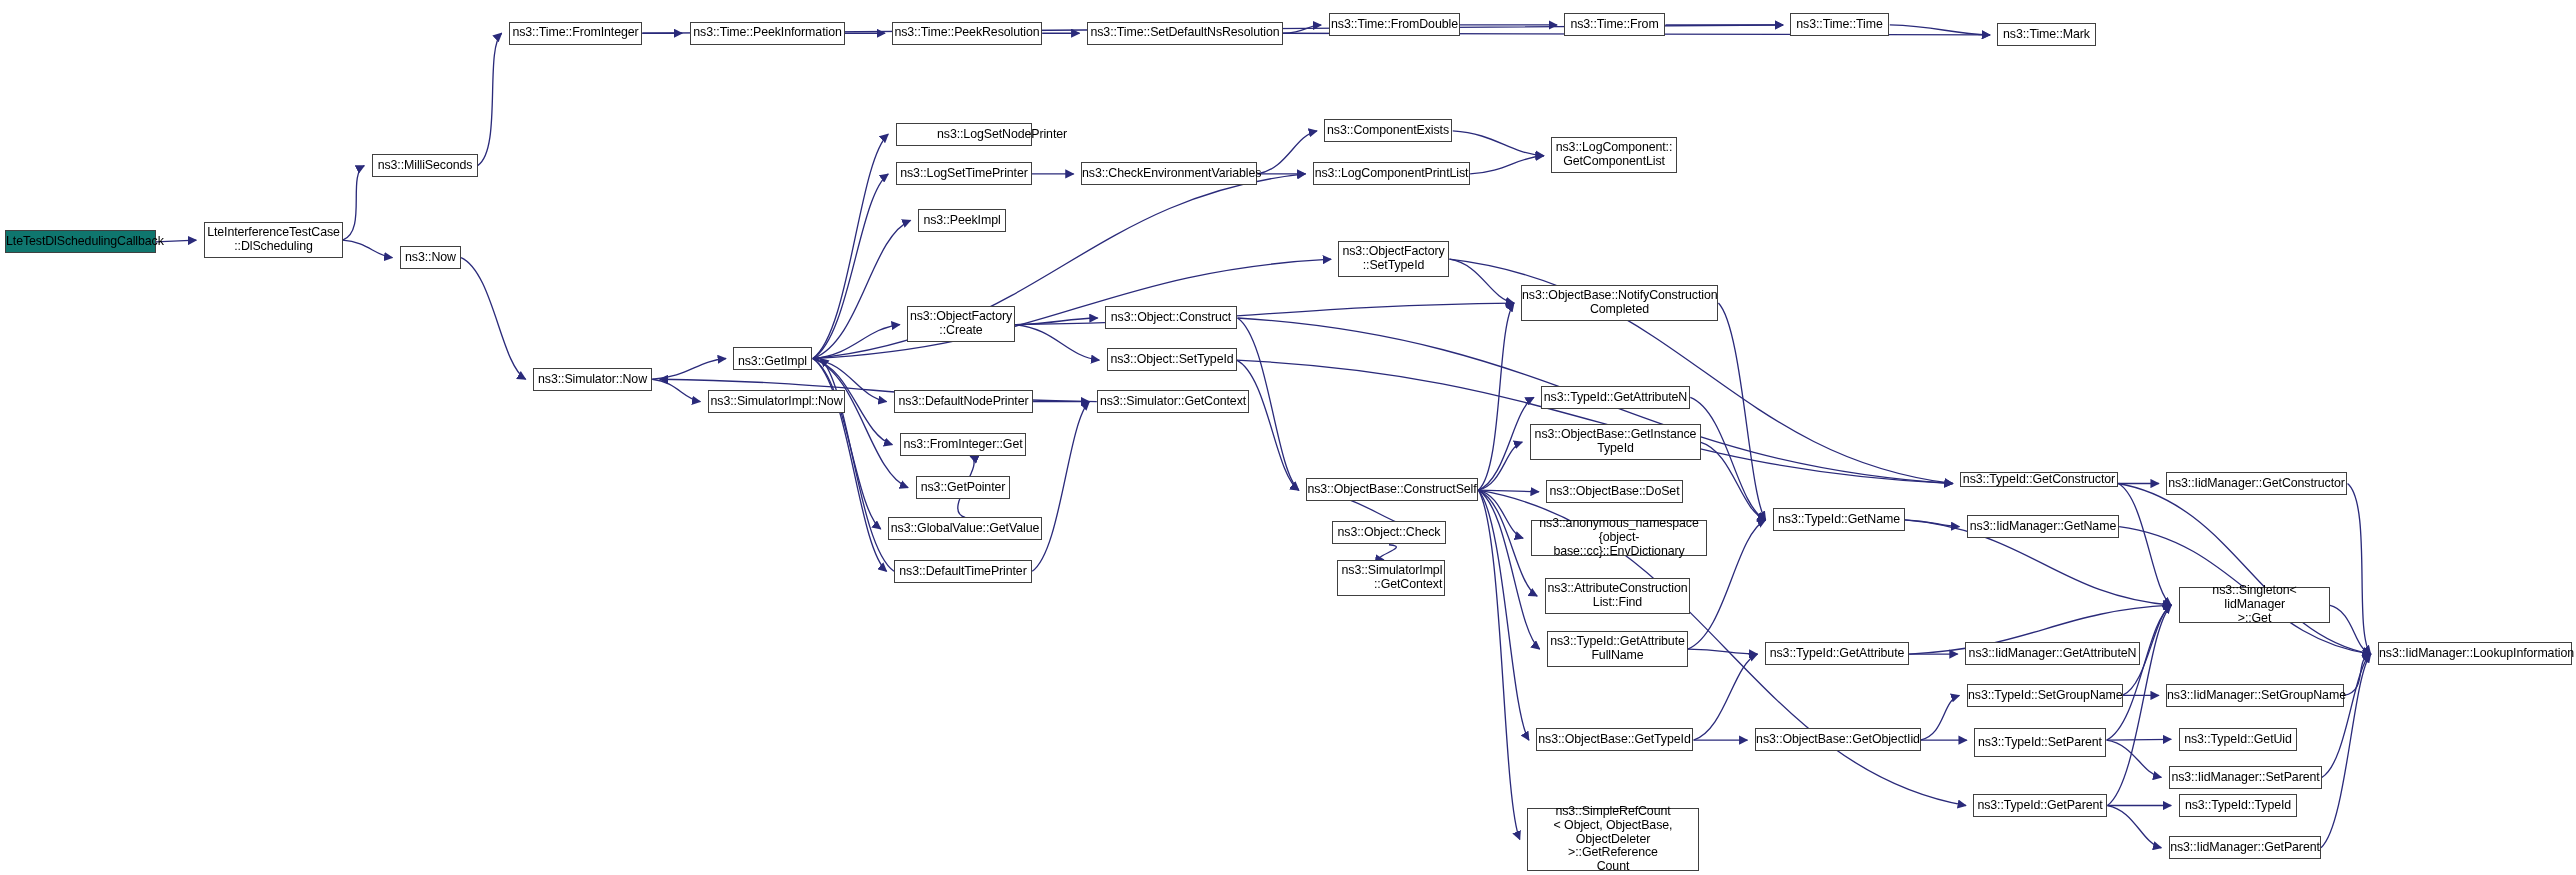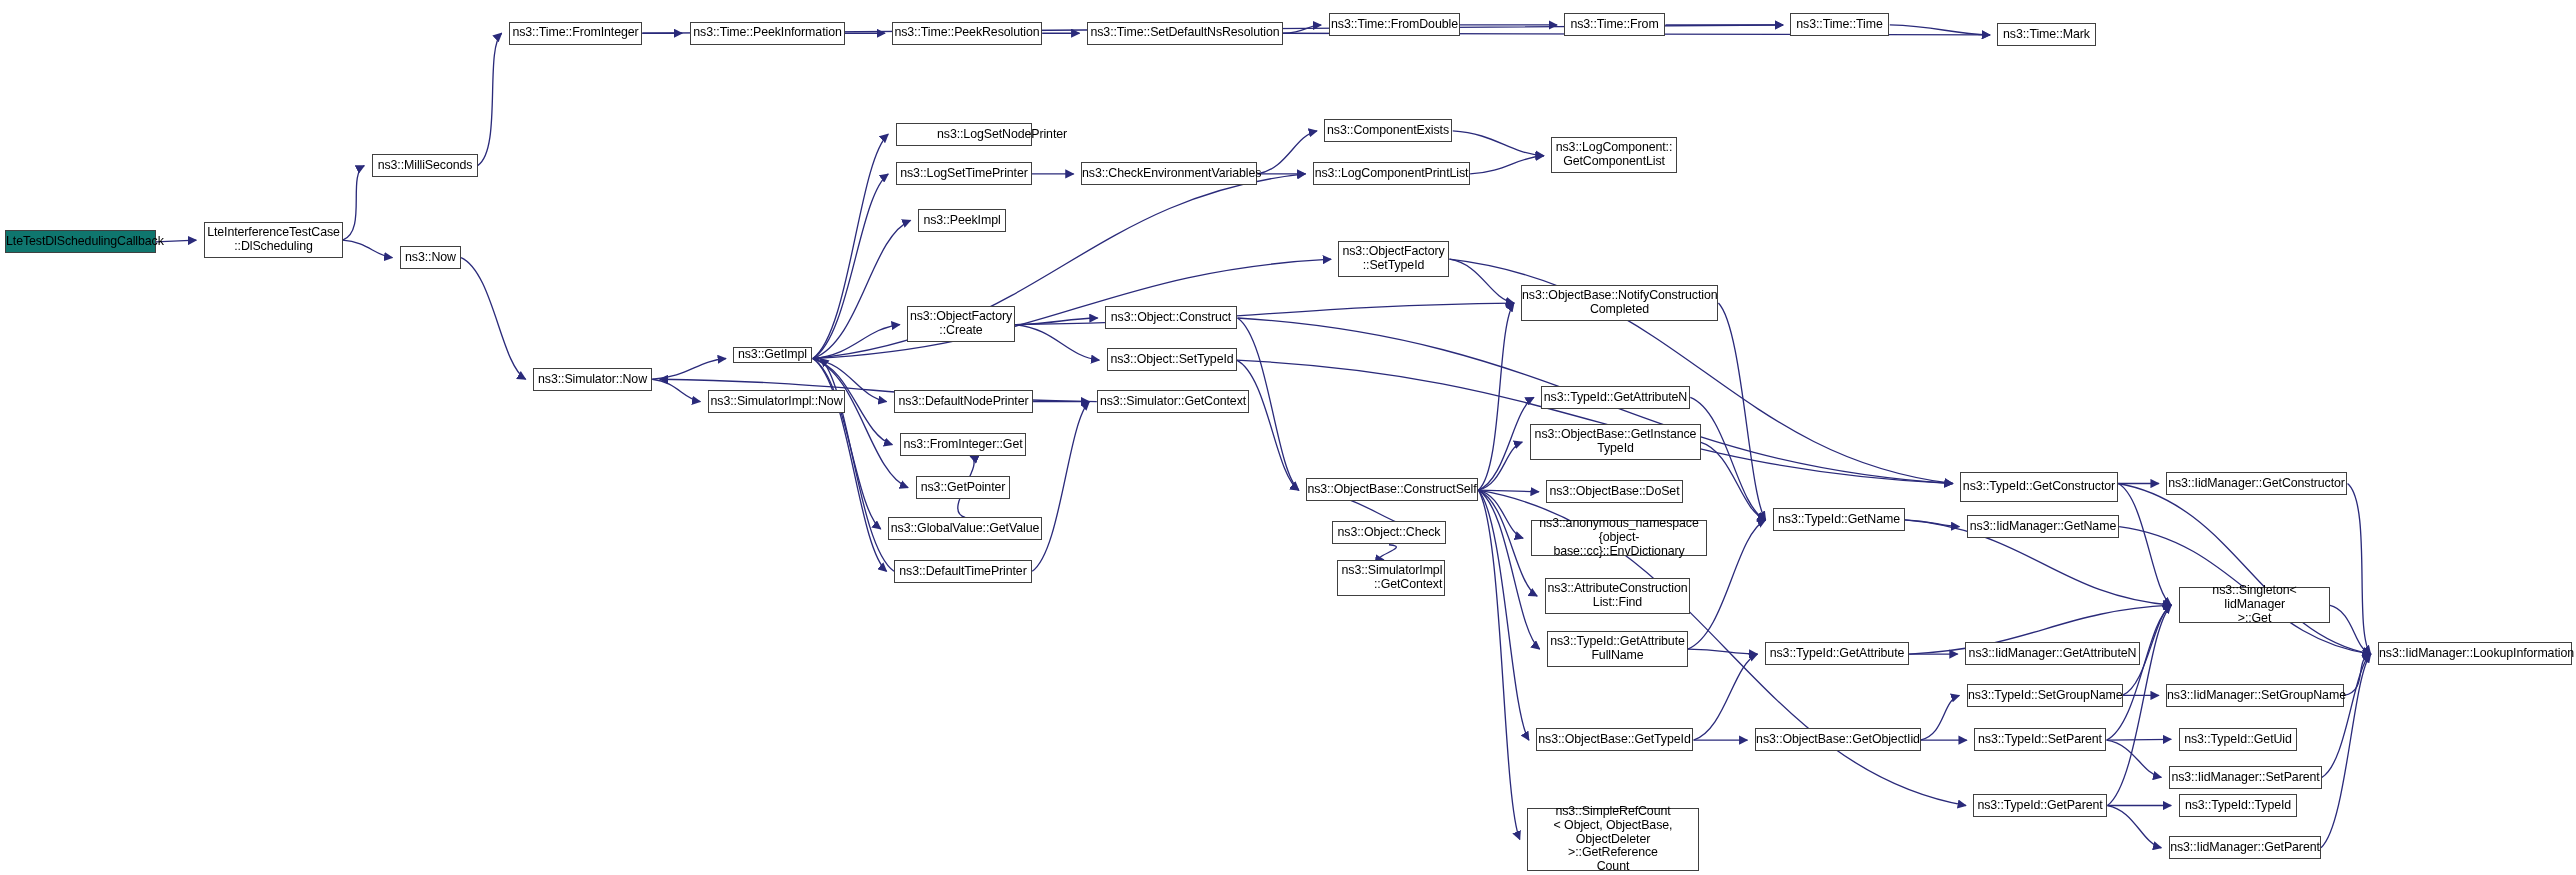--- a/index.html
+++ b/index.html
@@ -158,21 +158,21 @@
       <div class="node" style="left: 400px; top: 246px; width: 61px; height: 23px;"><span class="node-label">ns3::Now</span></div>
       <div class="node" style="left: 509px; top: 21.5px; width: 133px; height: 23px;"><span class="node-label">ns3::Time::FromInteger</span></div>
       <div class="node" style="left: 690px; top: 21.5px; width: 155px; height: 23px;"><span class="node-label">ns3::Time::PeekInformation</span></div>
       <div class="node" style="left: 892px; top: 21.5px; width: 150px; height: 23px;"><span class="node-label">ns3::Time::PeekResolution</span></div>
       <div class="node" style="left: 1087px; top: 21.5px; width: 196px; height: 23px;"><span class="node-label">ns3::Time::SetDefaultNsResolution</span></div>
       <div class="node" style="left: 1329px; top: 13.2px; width: 131px; height: 23px;"><span class="node-label">ns3::Time::FromDouble</span></div>
       <div class="node" style="left: 1564px; top: 13.2px; width: 101px; height: 23px; justify-content: center;"><span class="node-label">ns3::Time::From</span></div>
       <div class="node" style="left: 1790px; top: 13.2px; width: 99px; height: 23px;"><span class="node-label">ns3::Time::Time</span></div>
       <div class="node" style="left: 1997px; top: 23px; width: 99px; height: 23px;"><span class="node-label">ns3::Time::Mark</span></div>
       <div class="node" style="left: 533px; top: 368px; width: 119px; height: 23px;"><span class="node-label">ns3::Simulator::Now</span></div>
-      <div class="node" style="left: 733px; top: 347px; width: 79px; height: 16px;"><span class="node-label">ns3::GetImpl</span></div>
+      <div class="node" style="left: 733px; top: 347px; width: 79px; height: 23px; align-items: flex-end;"><span class="node-label">ns3::GetImpl</span></div>
       <div class="node" style="left: 708px; top: 390px; width: 137px; height: 23px;"><span class="node-label">ns3::SimulatorImpl::Now</span></div>
       <div class="node" style="left: 896px; top: 123px; width: 136px; height: 23px; padding-left: 40px;"><span class="node-label">ns3::LogSetNodePrinter</span></div>
       <div class="node" style="left: 896px; top: 162px; width: 136px; height: 23px;"><span class="node-label">ns3::LogSetTimePrinter</span></div>
       <div class="node" style="left: 918px; top: 209px; width: 88px; height: 23px;"><span class="node-label">ns3::PeekImpl</span></div>
       <div class="node" style="left: 907px; top: 306px; width: 108px; height: 36px;"><span class="node-label">ns3::ObjectFactory
 ::Create</span></div>
       <div class="node" style="left: 894px; top: 390px; width: 139px; height: 23px;"><span class="node-label">ns3::DefaultNodePrinter</span></div>
       <div class="node" style="left: 900px; top: 433px; width: 126px; height: 23px;"><span class="node-label">ns3::FromInteger::Get</span></div>
       <div class="node" style="left: 916px; top: 476px; width: 94px; height: 23px;"><span class="node-label">ns3::GetPointer</span></div>
       <div class="node" style="left: 888px; top: 517px; width: 154px; height: 23px;"><span class="node-label">ns3::GlobalValue::GetValue</span></div>
@@ -205,28 +205,28 @@
 FullName</span></div>
       <div class="node" style="left: 1765px; top: 642px; width: 144px; height: 23px;"><span class="node-label">ns3::TypeId::GetAttribute</span></div>
       <div class="node" style="left: 1965px; top: 642px; width: 175px; height: 23px;"><span class="node-label">ns3::IidManager::GetAttributeN</span></div>
       <div class="node" style="left: 1536px; top: 728px; width: 157px; height: 23px;"><span class="node-label">ns3::ObjectBase::GetTypeId</span></div>
       <div class="node" style="left: 1755px; top: 728px; width: 166px; height: 23px;"><span class="node-label">ns3::ObjectBase::GetObjectIid</span></div>
       <div class="node" style="left: 1527px; top: 808px; width: 172px; height: 63px;"><span class="node-label">ns3::SimpleRefCount
 &lt; Object, ObjectBase,
  ObjectDeleter &gt;::GetReference
 Count</span></div>
       <div class="node" style="left: 1773px; top: 508px; width: 132px; height: 23px;"><span class="node-label">ns3::TypeId::GetName</span></div>
-      <div class="node" style="left: 1960px; top: 472px; width: 158px; height: 30px;"><span class="node-label">ns3::TypeId::GetConstructor</span></div>
+      <div class="node" style="left: 1960px; top: 472px; width: 158px; height: 15px;"><span class="node-label">ns3::TypeId::GetConstructor</span></div>
       <div class="node" style="left: 1967px; top: 515px; width: 152px; height: 23px;"><span class="node-label">ns3::IidManager::GetName</span></div>
       <div class="node" style="left: 2166px; top: 472px; width: 181px; height: 23px;"><span class="node-label">ns3::IidManager::GetConstructor</span></div>
       <div class="node" style="left: 2179px; top: 587px; width: 151px; height: 36px;"><span class="node-label">ns3::Singleton&lt; IidManager
 &gt;::Get</span></div>
       <div class="node" style="left: 2166px; top: 684px; width: 178px; height: 23px;"><span class="node-label">ns3::IidManager::SetGroupName</span></div>
       <div class="node" style="left: 1967px; top: 684px; width: 156px; height: 23px;"><span class="node-label">ns3::TypeId::SetGroupName</span></div>
-      <div class="node" style="left: 1974px; top: 728px; width: 132px; height: 23px;"><span class="node-label">ns3::TypeId::SetParent</span></div>
+      <div class="node" style="left: 1974px; top: 728px; width: 132px; height: 29px;"><span class="node-label">ns3::TypeId::SetParent</span></div>
       <div class="node" style="left: 2179px; top: 728px; width: 118px; height: 23px;"><span class="node-label">ns3::TypeId::GetUid</span></div>
       <div class="node" style="left: 2169px; top: 766px; width: 153px; height: 23px;"><span class="node-label">ns3::IidManager::SetParent</span></div>
       <div class="node" style="left: 1973px; top: 794px; width: 134px; height: 23px;"><span class="node-label">ns3::TypeId::GetParent</span></div>
       <div class="node" style="left: 2179px; top: 794px; width: 118px; height: 23px;"><span class="node-label">ns3::TypeId::TypeId</span></div>
       <div class="node" style="left: 2169px; top: 836px; width: 152px; height: 23px;"><span class="node-label">ns3::IidManager::GetParent</span></div>
       <div class="node" style="left: 2378px; top: 642px; width: 194px; height: 23px;"><span class="node-label">ns3::IidManager::LookupInformation</span></div>
     </div>
 </div>
 
 

